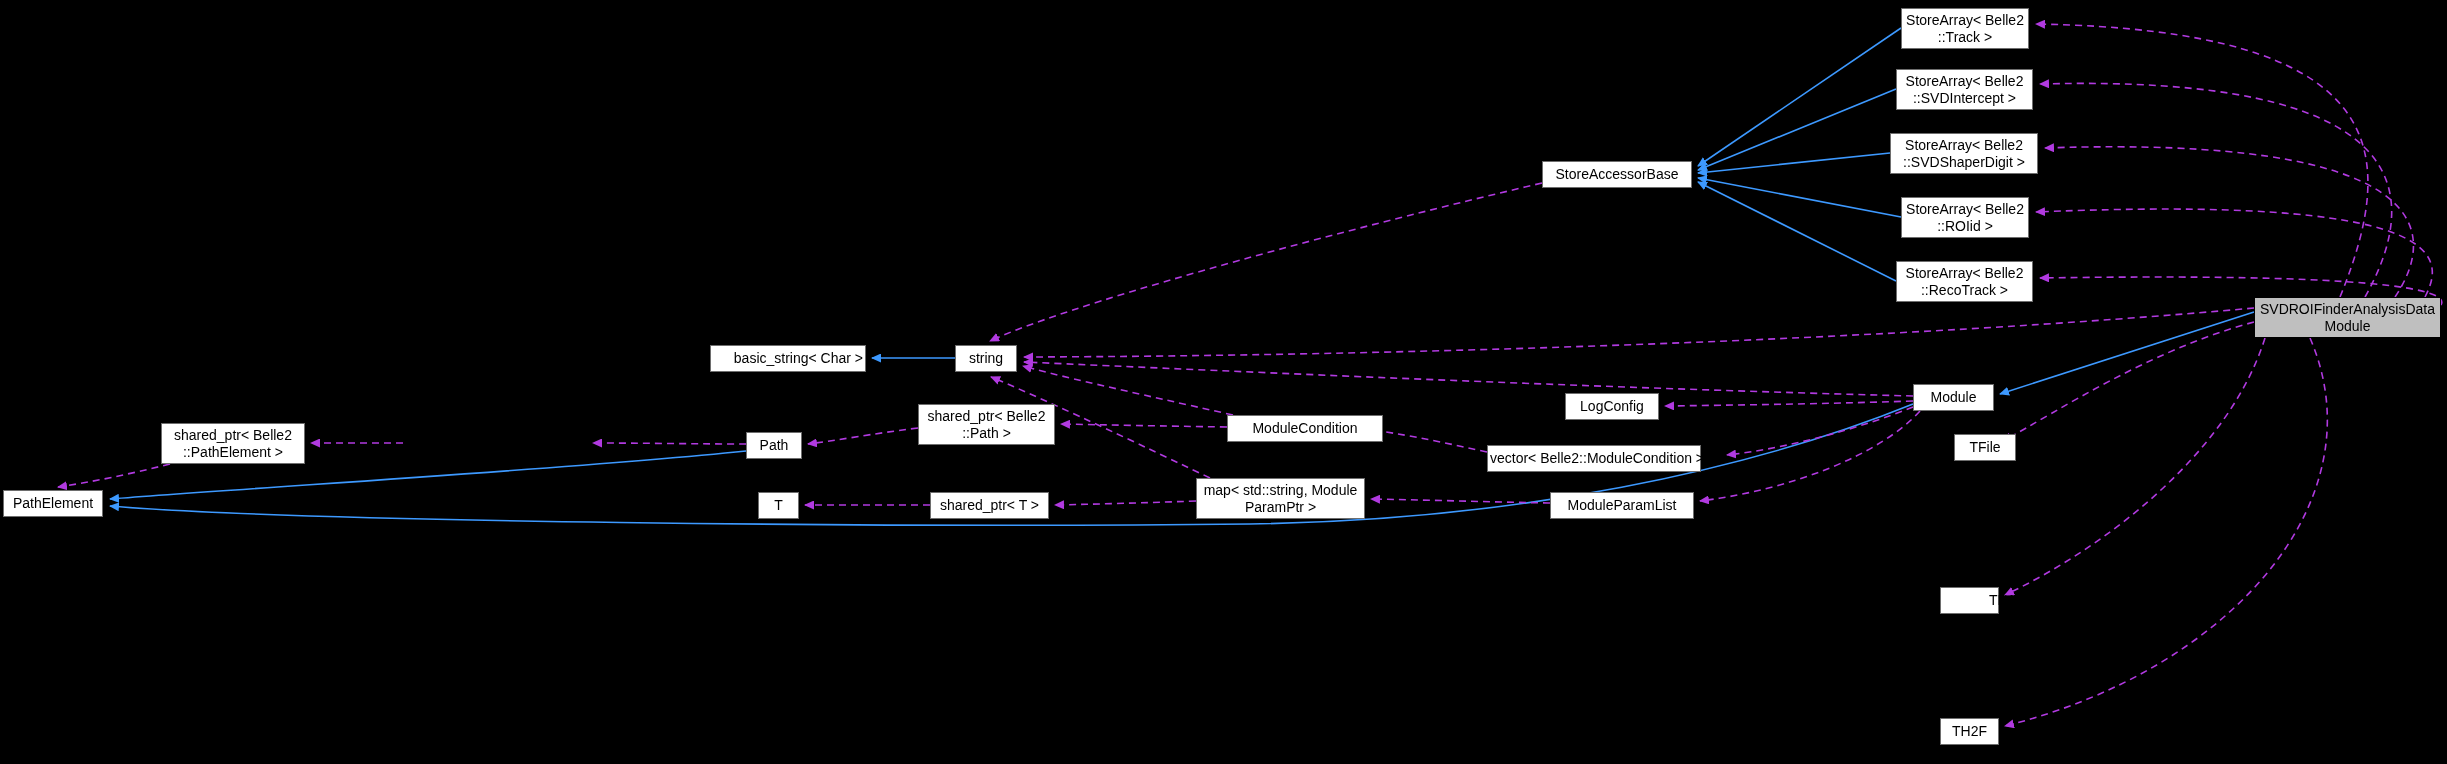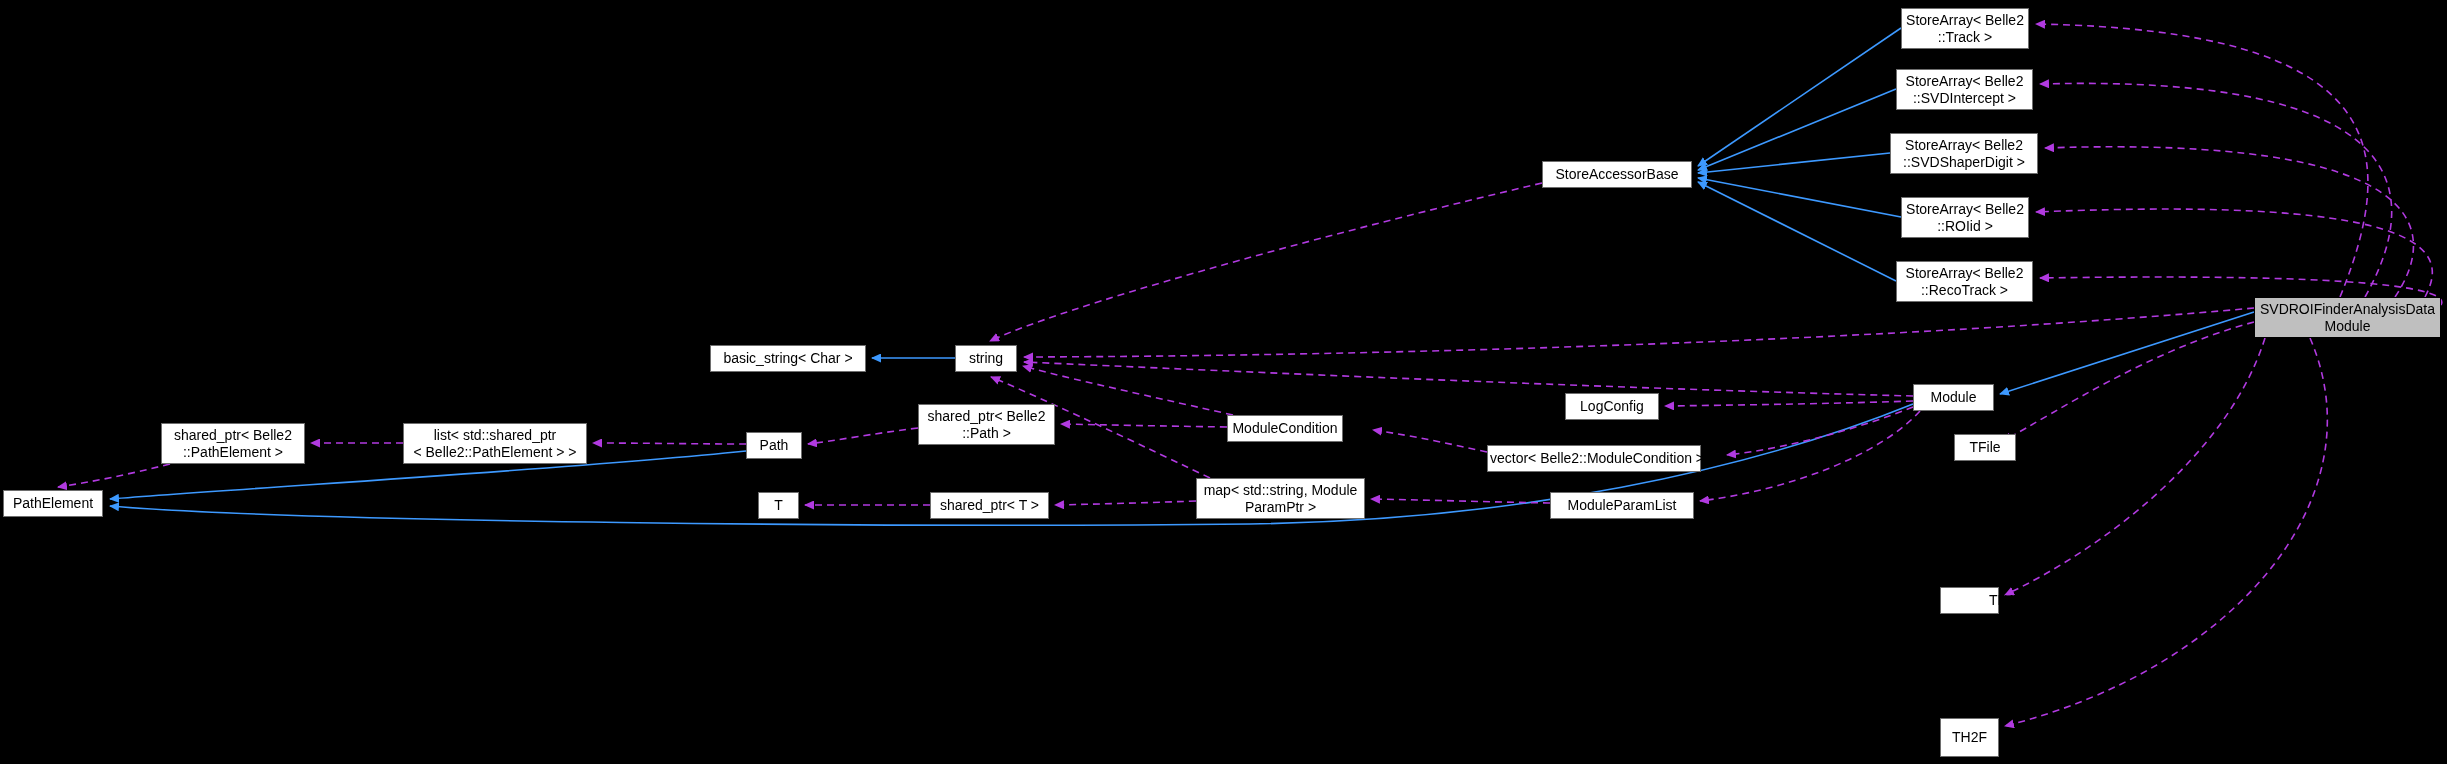--- a/index.html
+++ b/index.html
@@ -96,71 +96,67 @@
       <span>StoreArray&lt; Belle2</span>
       <span>::RecoTrack &gt;</span>
     </div>
     <div class="node" style="left: 1542px; top: 161px; width: 150px; height: 27px;">
       <span>StoreAccessorBase</span>
     </div>
     <div class="node highlight" style="left: 2254px; top: 297px; width: 187px; height: 41px;">
       <span>SVDROIFinderAnalysisData</span>
       <span>Module</span>
     </div>
-    <div class="node" style="left: 710px; top: 345px; width: 156px; height: 27px;">
+    <div class="node" style="left: 710px; top: 345px; width: 156px; height: 27px; align-items: flex-end;">
       <span>basic_string&lt; Char &gt;</span>
     </div>
     <div class="node" style="left: 955px; top: 345px; width: 62px; height: 27px;">
       <span>string</span>
     </div>
     <div class="node" style="left: 1913px; top: 384px; width: 81px; height: 27px;">
       <span>Module</span>
     </div>
     <div class="node" style="left: 1565px; top: 393px; width: 94px; height: 27px;">
       <span>LogConfig</span>
     </div>
     <div class="node" style="left: 1934px; top: 434px; width: 62px; height: 27px; margin-left: 20px;">
       <span>TFile</span>
     </div>
-    <div class="node" style="left: 1227px; top: 415px; width: 116px; height: 27px;">
+    <div class="node" style="left: 1227px; top: 415px; width: 156px; height: 27px;">
       <span>ModuleCondition</span>
     </div>
     <div class="node" style="left: 1487px; top: 445px; width: 214px; height: 27px;">
       <span>vector&lt; Belle2::ModuleCondition &gt;</span>
     </div>
     <div class="node" style="left: 918px; top: 404px; width: 137px; height: 41px;">
       <span>shared_ptr&lt; Belle2</span>
       <span>::Path &gt;</span>
     </div>
     <div class="node" style="left: 746px; top: 432px; width: 56px; height: 27px;">
       <span>Path</span>
     </div>
     <div class="node" style="left: 161px; top: 423px; width: 144px; height: 41px;">
       <span>shared_ptr&lt; Belle2</span>
       <span>::PathElement &gt;</span>
-    </div>
-    <div class="node" style="left: 403px; top: 423px; width: 184px; height: 41px;">
-      <span>list&lt; std::shared_ptr</span>
-      <span>&lt; Belle2::PathElement &gt; &gt;</span>
     </div>
     <div class="node" style="left: 3px; top: 490px; width: 100px; height: 27px;">
       <span>PathElement</span>
     </div>
     <div class="node" style="left: 758px; top: 492px; width: 41px; height: 27px;">
       <span>T</span>
     </div>
     <div class="node" style="left: 930px; top: 492px; width: 119px; height: 27px;">
       <span>shared_ptr&lt; T &gt;</span>
     </div>
     <div class="node" style="left: 1196px; top: 478px; width: 169px; height: 41px;">
       <span>map&lt; std::string, Module</span>
       <span>ParamPtr &gt;</span>
     </div>
     <div class="node" style="left: 1550px; top: 492px; width: 144px; height: 27px;">
       <span>ModuleParamList</span>
     </div>
     <div class="node" style="left: 1940px; top: 587px; width: 59px; height: 27px; padding-left: 48px;">
       <span>TH1F</span>
     </div>
-    <div class="node" style="left: 1940px; top: 718px; width: 59px; height: 39px;">
+    <div class="node" style="left: 1940px; top: 718px; width: 59px; height: 27px;">
       <span>TH2F</span>
     </div>
   </div>
 
 </body></html>

